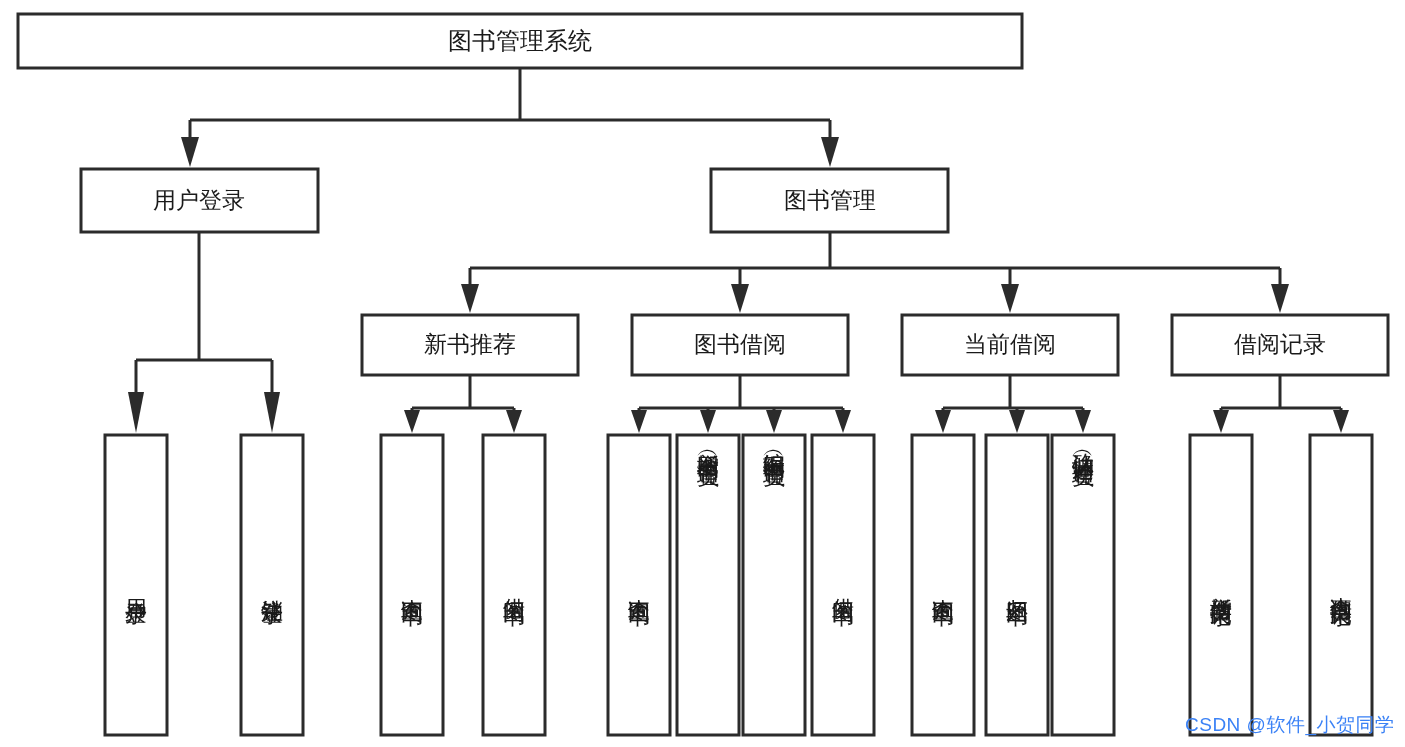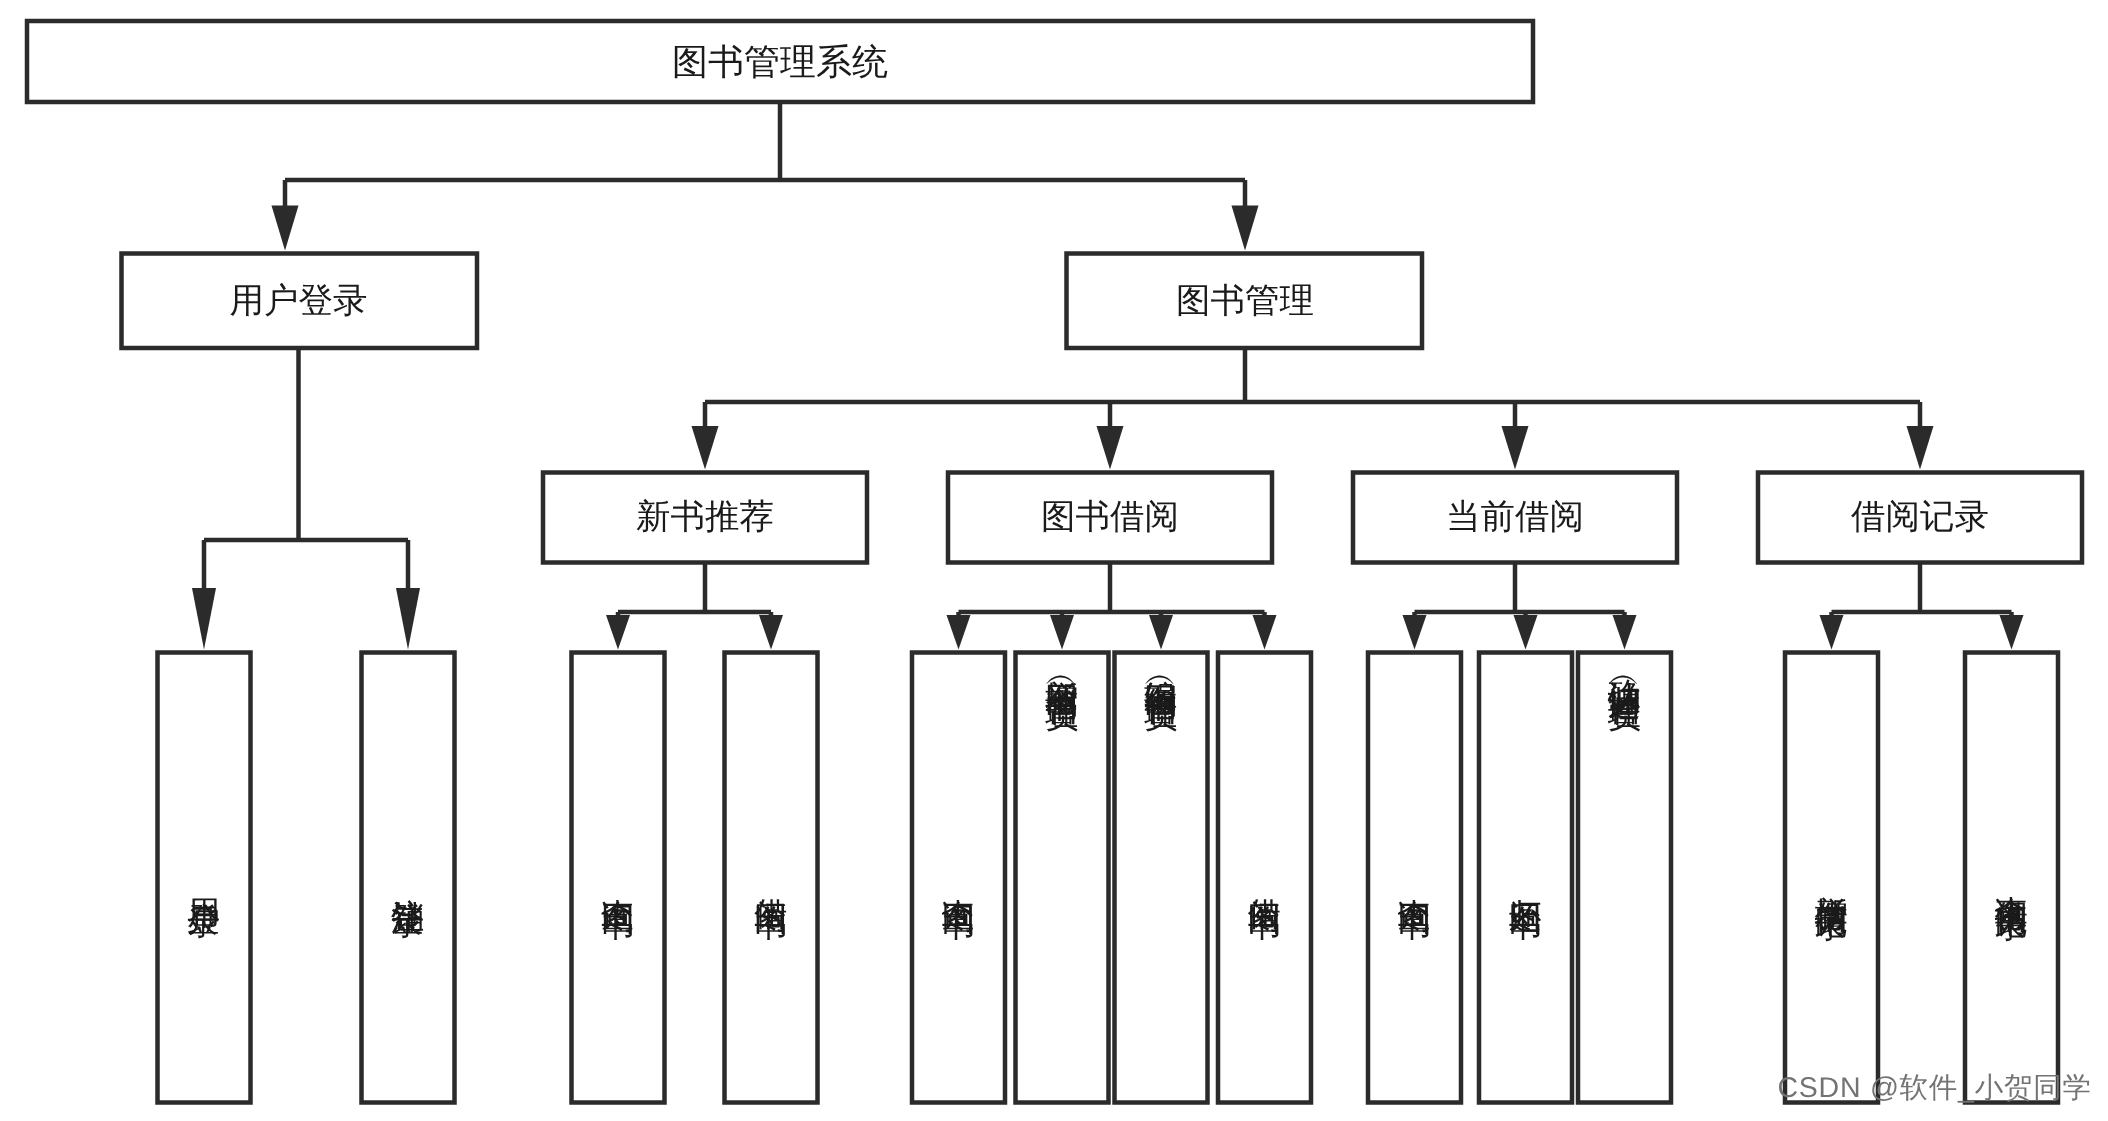--- a/index.html
+++ b/index.html
@@ -73,21 +73,21 @@
     color: #1a1a1a;
     letter-spacing: 2px;
     white-space: nowrap;
   }
   .watermark {
     position: absolute;
     left: 1185px;
     top: 712px;
     font-family: "Liberation Sans", sans-serif;
     font-size: 19px;
-    color: #737373;
+    color: #3b82f6;
     white-space: nowrap;
     letter-spacing: 0.5px;
   }
 </style>
 </head>
 <body>
 
 <div id="diagram-root">
 
   <svg class="flow" viewBox="0 0 1405 747">

